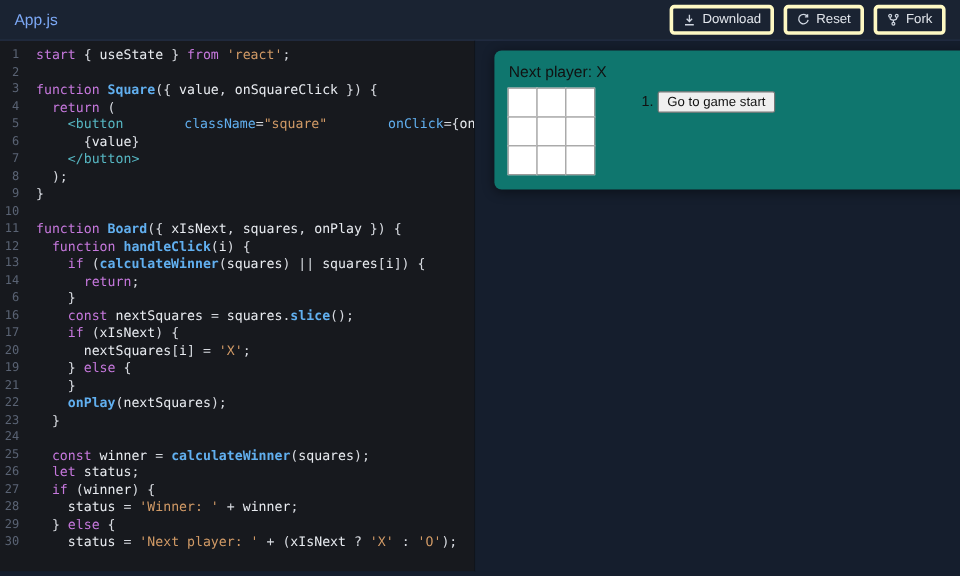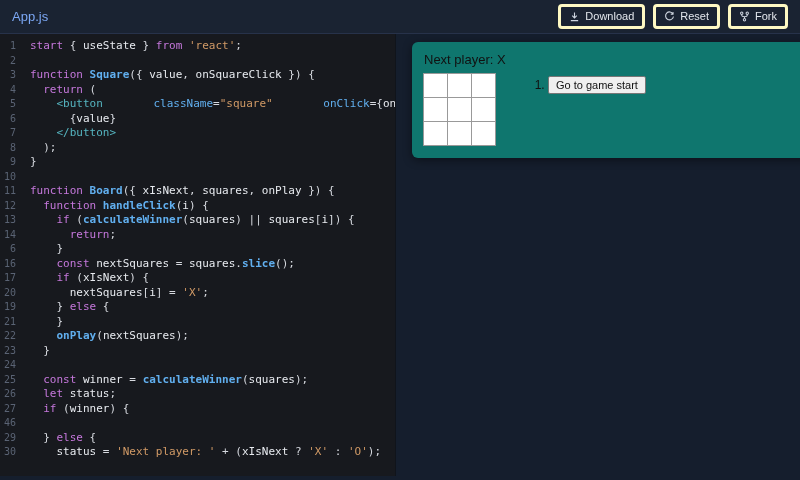--- a/index.html
+++ b/index.html
@@ -134,21 +134,21 @@
           <div class="code-line"><span class="line-num">17</span><span class="line-code"><span class="tok-pl">    </span><span class="tok-kw">if</span><span class="tok-pl"> (</span><span class="tok-var">xIsNext</span><span class="tok-pl">) {</span></span></div>
           <div class="code-line"><span class="line-num">20</span><span class="line-code"><span class="tok-pl">      </span><span class="tok-var">nextSquares</span><span class="tok-pl">[</span><span class="tok-var">i</span><span class="tok-pl">] = </span><span class="tok-str">'X'</span><span class="tok-pl">;</span></span></div>
           <div class="code-line"><span class="line-num">19</span><span class="line-code"><span class="tok-pl">    } </span><span class="tok-kw">else</span><span class="tok-pl"> {</span></span></div>
           <div class="code-line"><span class="line-num">21</span><span class="line-code"><span class="tok-pl">    }</span></span></div>
           <div class="code-line"><span class="line-num">22</span><span class="line-code"><span class="tok-pl">    </span><span class="tok-fn">onPlay</span><span class="tok-pl">(</span><span class="tok-var">nextSquares</span><span class="tok-pl">);</span></span></div>
           <div class="code-line"><span class="line-num">23</span><span class="line-code"><span class="tok-pl">  }</span></span></div>
           <div class="code-line"><span class="line-num">24</span><span class="line-code"></span></div>
           <div class="code-line"><span class="line-num">25</span><span class="line-code"><span class="tok-pl">  </span><span class="tok-kw">const</span><span class="tok-pl"> </span><span class="tok-var">winner</span><span class="tok-pl"> = </span><span class="tok-fn">calculateWinner</span><span class="tok-pl">(</span><span class="tok-var">squares</span><span class="tok-pl">);</span></span></div>
           <div class="code-line"><span class="line-num">26</span><span class="line-code"><span class="tok-pl">  </span><span class="tok-kw">let</span><span class="tok-pl"> </span><span class="tok-var">status</span><span class="tok-pl">;</span></span></div>
           <div class="code-line"><span class="line-num">27</span><span class="line-code"><span class="tok-pl">  </span><span class="tok-kw">if</span><span class="tok-pl"> (</span><span class="tok-var">winner</span><span class="tok-pl">) {</span></span></div>
-          <div class="code-line"><span class="line-num">46</span></div>
+          <div class="code-line"><span class="line-num">28</span><span class="line-code"><span class="tok-pl">    </span><span class="tok-var">status</span><span class="tok-pl"> = </span><span class="tok-str">'Winner: '</span><span class="tok-pl"> + </span><span class="tok-var">winner</span><span class="tok-pl">;</span></span></div>
           <div class="code-line"><span class="line-num">29</span><span class="line-code"><span class="tok-pl">  } </span><span class="tok-kw">else</span><span class="tok-pl"> {</span></span></div>
           <div class="code-line"><span class="line-num">30</span><span class="line-code"><span class="tok-pl">    </span><span class="tok-var">status</span><span class="tok-pl"> = </span><span class="tok-str">'Next player: '</span><span class="tok-pl"> + (</span><span class="tok-var">xIsNext</span><span class="tok-pl"> ? </span><span class="tok-str">'X'</span><span class="tok-pl"> : </span><span class="tok-str">'O'</span><span class="tok-pl">);</span></span></div>
         </div>
     </div>
 
     <div class="preview-pane">
       <div class="preview-card">
         <div class="status">Next player: X</div>
         <div class="game">
           <div class="ttt-board">

